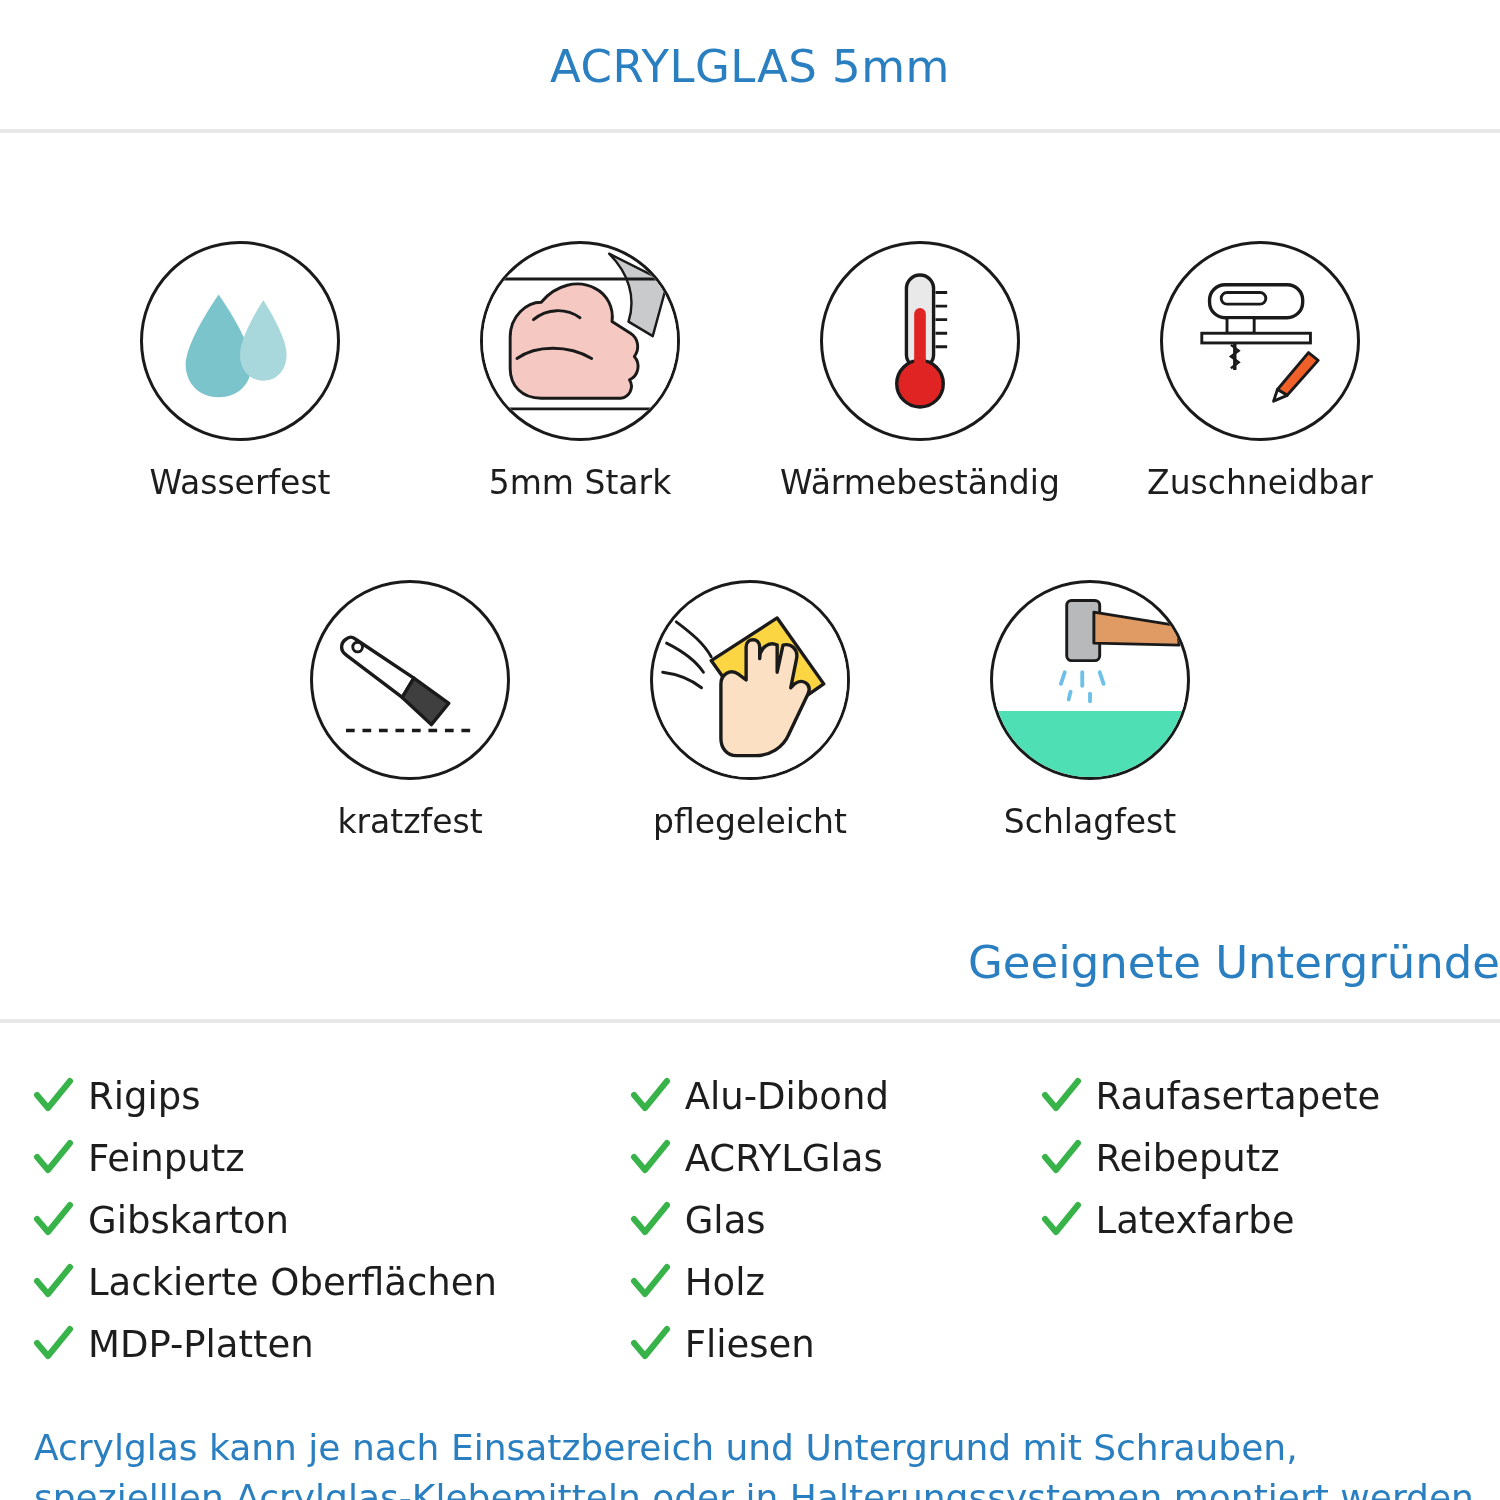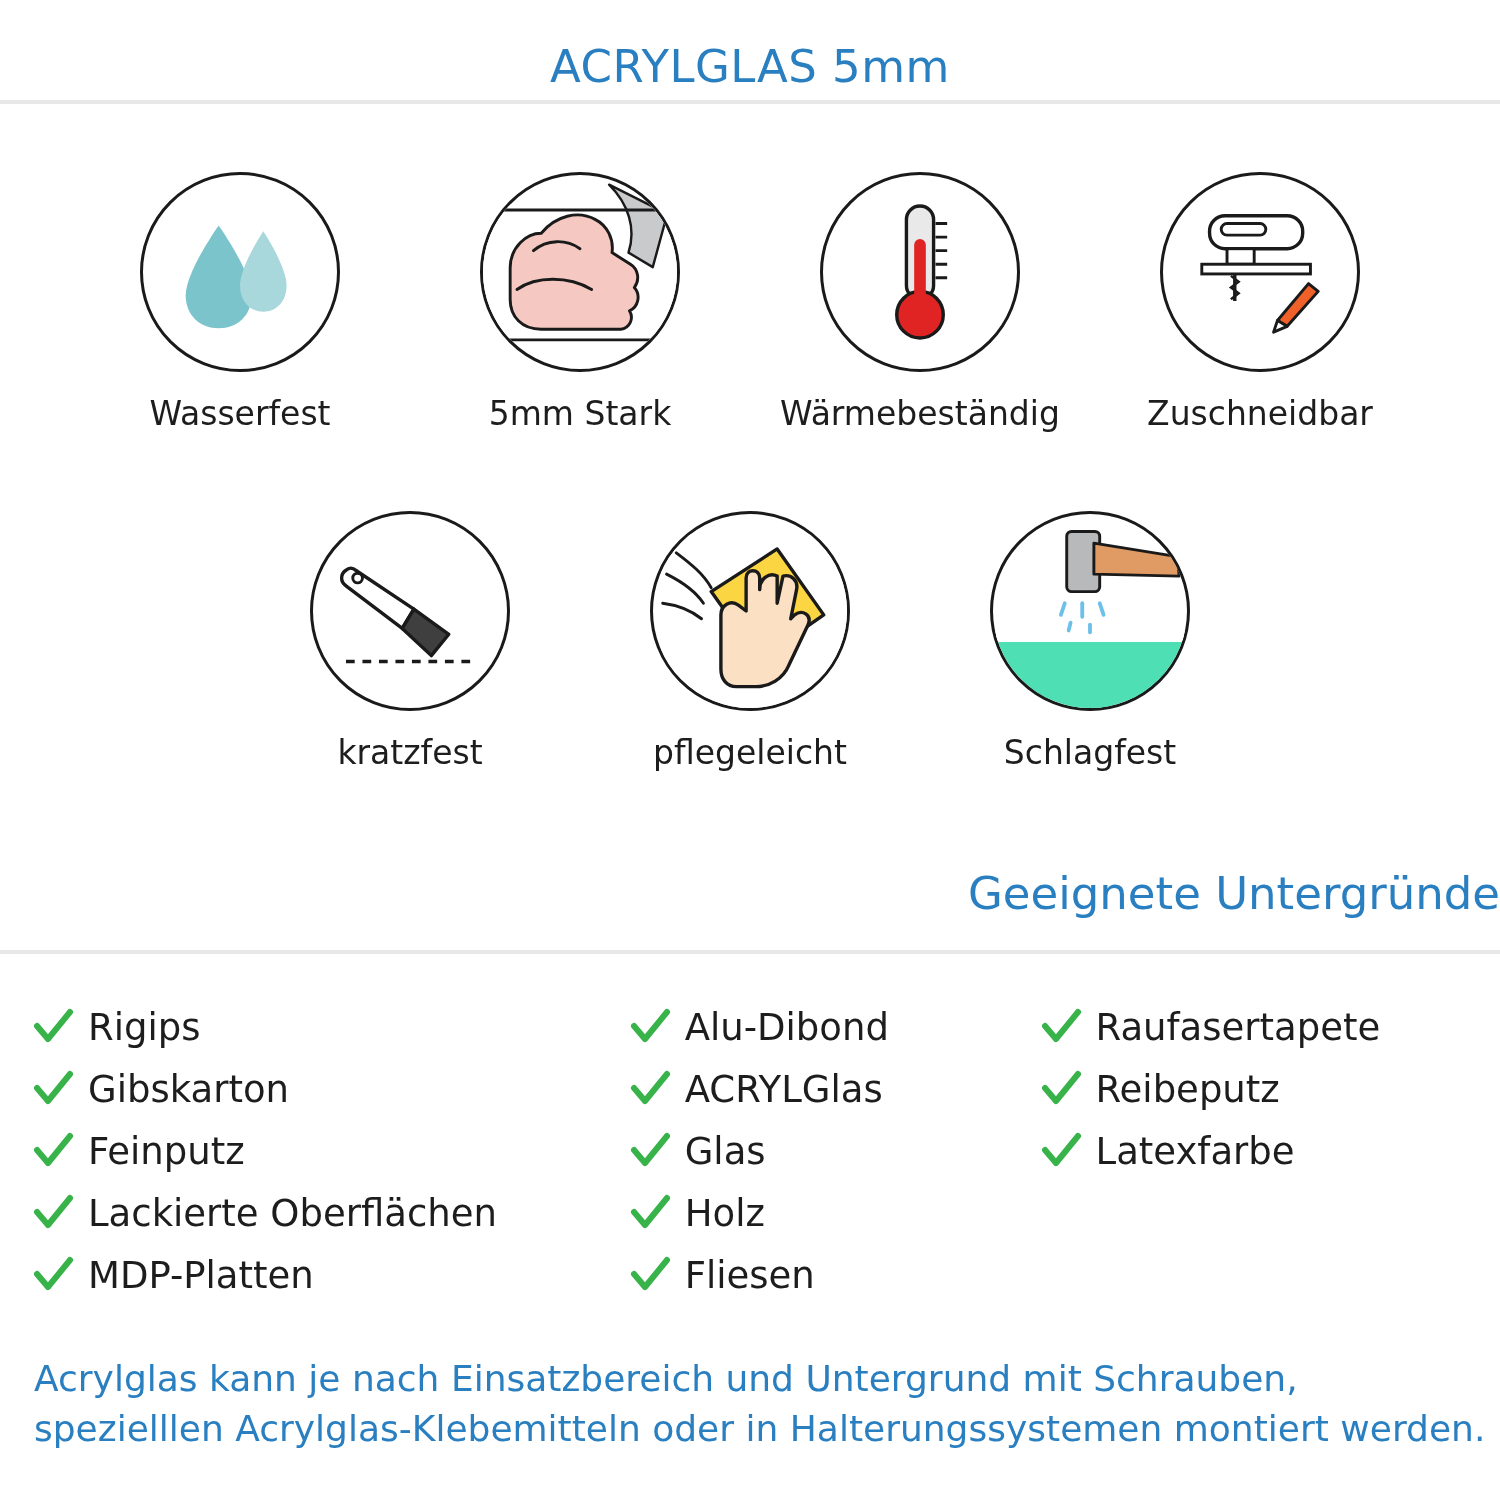--- a/index.html
+++ b/index.html
@@ -17,31 +17,31 @@
   }
 
   
   .title {
     text-align: center;
     color: #2a7fc1;
     font-size: 45px;
     font-weight: 400;
     letter-spacing: 0.5px;
     padding-top: 40px;
-    height: 100px;
+    height: 129px;
   }
   .rule {
     height: 4px;
     background: #e8e8e8;
     width: 100%;
   }
 
   
   .features {
-    padding-top: 68px;
+    padding-top: 108px;
   }
   .feature-row {
     display: flex;
     justify-content: center;
     align-items: flex-start;
   }
   .feature-row.row1 > .feature { width: 340px; }
   .feature-row.row2 > .feature { width: 340px; }
   .feature {
     display: flex;
@@ -248,29 +248,29 @@
             </svg>
           </span>
         <span class="sub-text">Rigips</span>
       </div>
       <div class="sub-item">
         <span class="check">
             <svg width="42" height="42" viewBox="0 0 42 42">
               <path d="M5 20 L16 33 L38 6" fill="none" stroke="#37b34a" stroke-width="6" stroke-linecap="round" stroke-linejoin="round"></path>
             </svg>
           </span>
+        <span class="sub-text">Feinputz</span>
+      </div>
+      <div class="sub-item">
+        <span class="check">
+            <svg width="42" height="42" viewBox="0 0 42 42">
+              <path d="M5 20 L16 33 L38 6" fill="none" stroke="#37b34a" stroke-width="6" stroke-linecap="round" stroke-linejoin="round"></path>
+            </svg>
+          </span>
         <span class="sub-text">Gibskarton</span>
-      </div>
-      <div class="sub-item">
-        <span class="check">
-            <svg width="42" height="42" viewBox="0 0 42 42">
-              <path d="M5 20 L16 33 L38 6" fill="none" stroke="#37b34a" stroke-width="6" stroke-linecap="round" stroke-linejoin="round"></path>
-            </svg>
-          </span>
-        <span class="sub-text">Feinputz</span>
       </div>
       <div class="sub-item">
         <span class="check">
             <svg width="42" height="42" viewBox="0 0 42 42">
               <path d="M5 20 L16 33 L38 6" fill="none" stroke="#37b34a" stroke-width="6" stroke-linecap="round" stroke-linejoin="round"></path>
             </svg>
           </span>
         <span class="sub-text">Lackierte Oberflächen</span>
       </div>
       <div class="sub-item">

